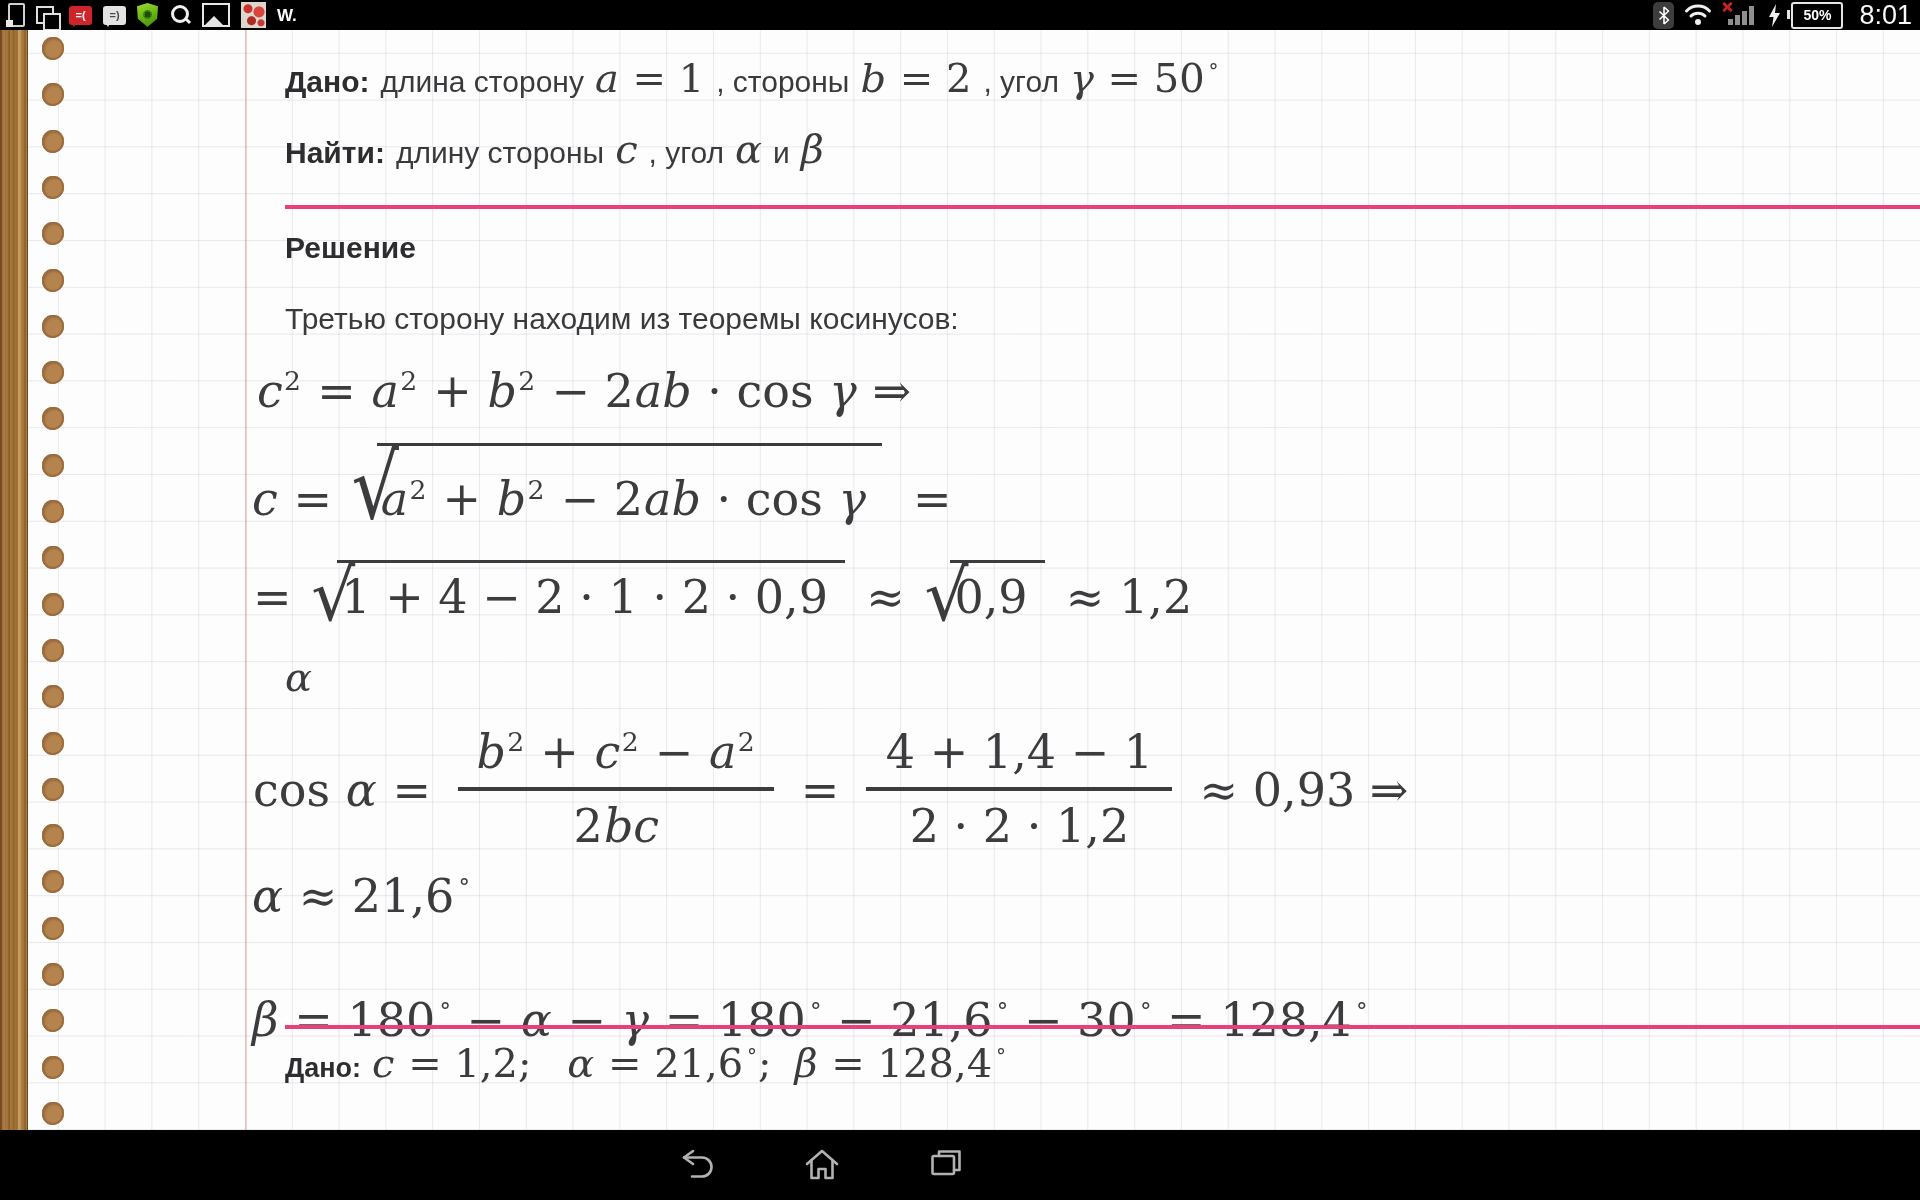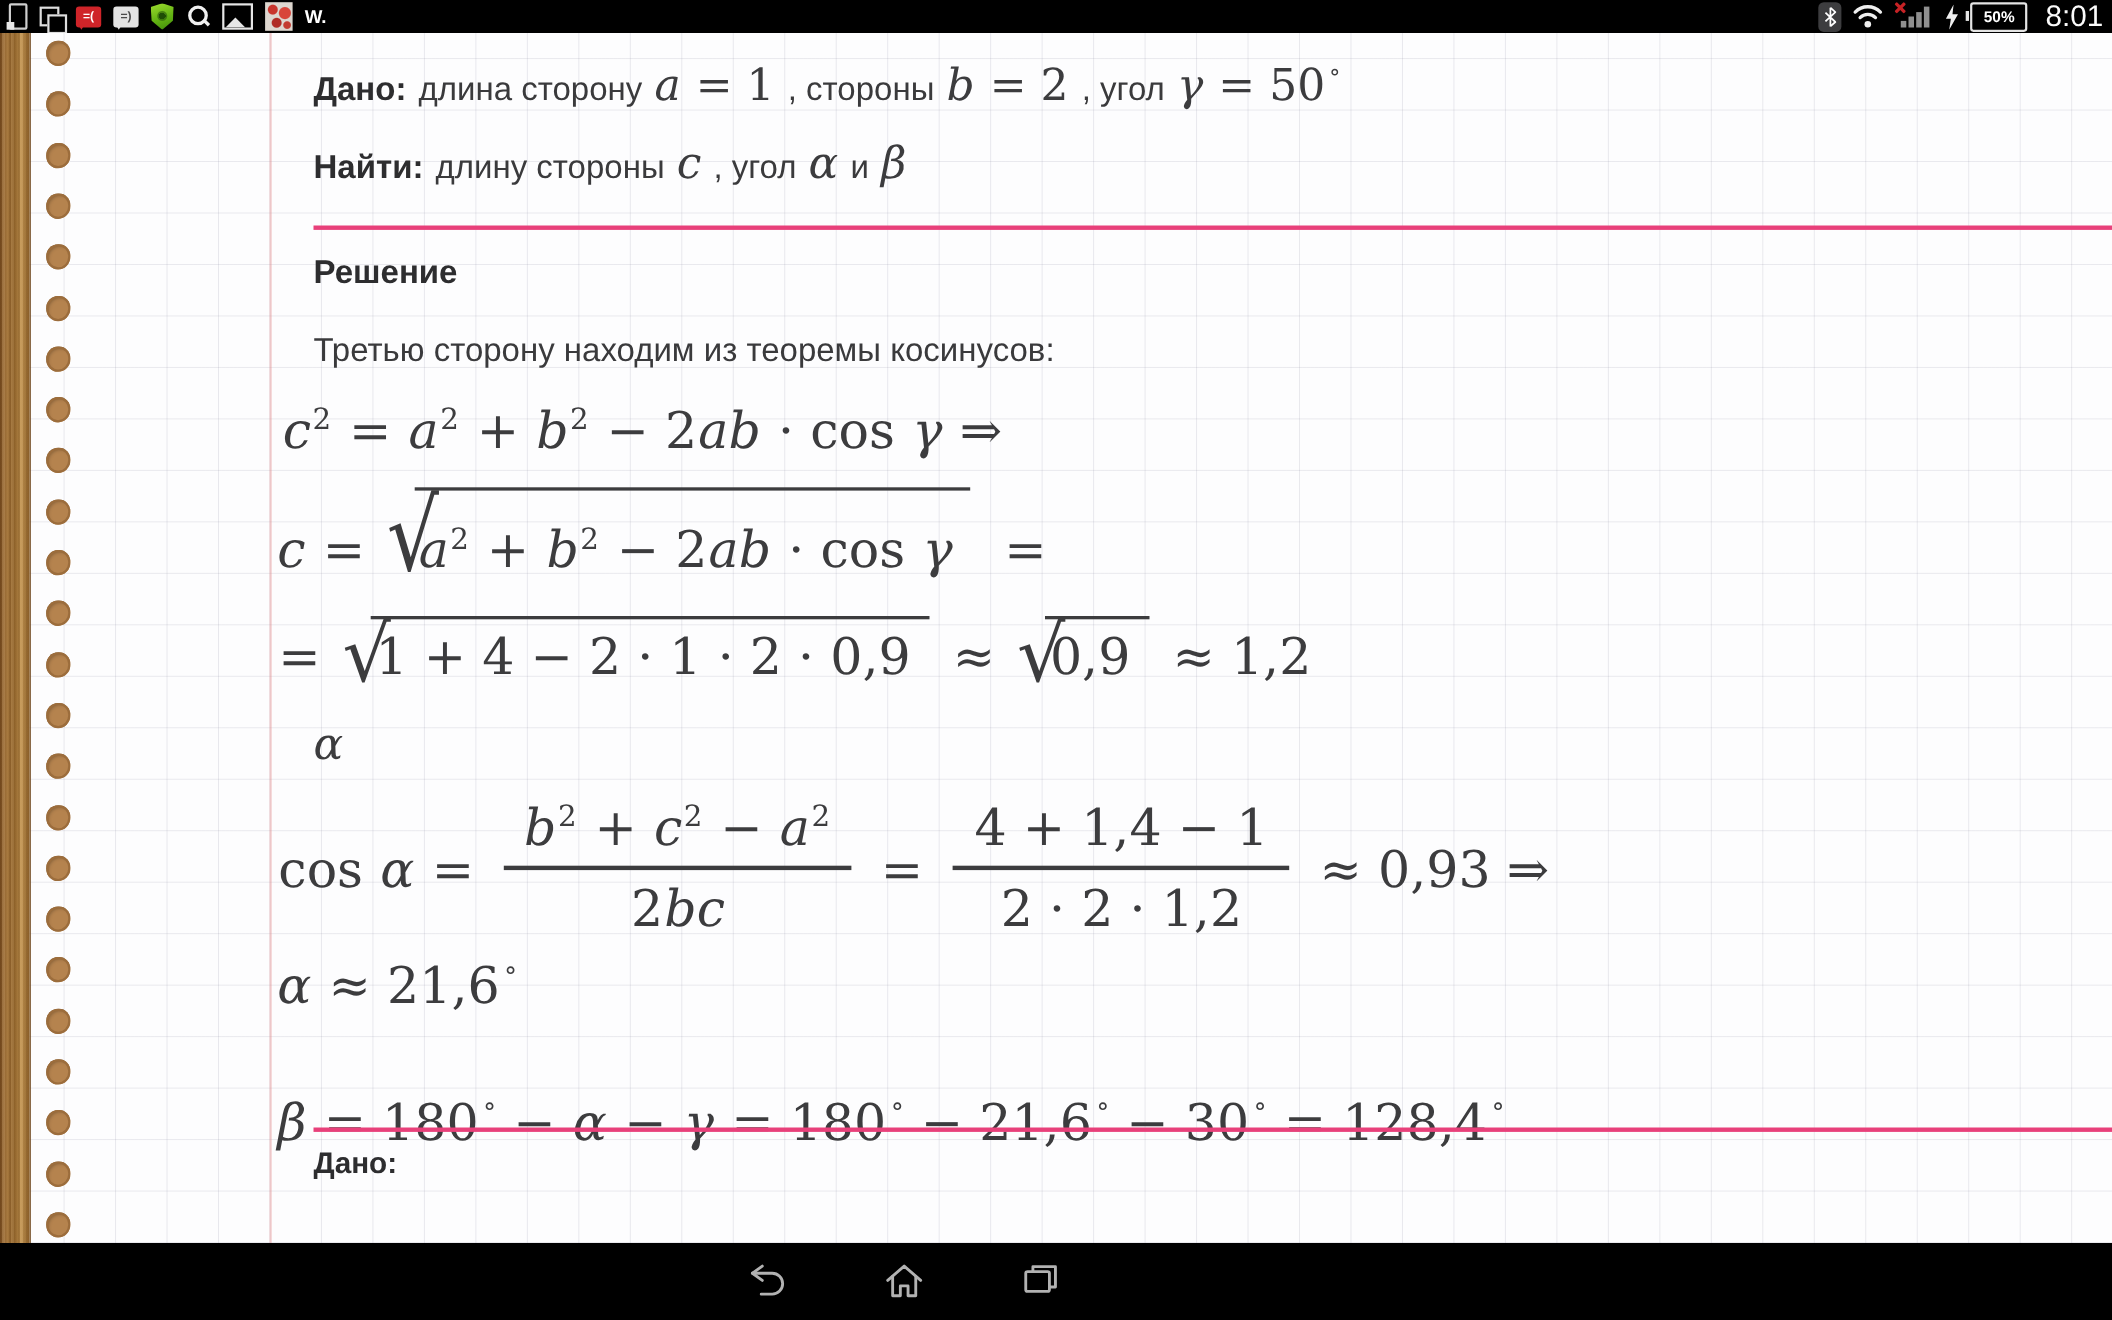--- a/index.html
+++ b/index.html
@@ -232,20 +232,21 @@
     </div>
 
     <div class="fml f4"><span class="mn">cos </span><span class="mi">α</span><span class="mn"> = </span><span class="frac"><span class="num"><span class="mi">b</span><sup class="msup">2</sup><span class="mn"> + </span><span class="mi">c</span><sup class="msup">2</sup><span class="mn"> − </span><span class="mi">a</span><sup class="msup">2</sup></span><span class="den"><span class="mn">2</span><span class="mi">bc</span></span></span><span class="mn"> = </span><span class="frac"><span class="num"><span class="mn">4 + 1,4 − 1</span></span><span class="den"><span class="mn">2 · 2 · 1,2</span></span></span><span class="mn"> ≈ 0,93 ⇒</span></div>
     <div class="fml f5"><span class="mi">α</span><span class="mn"> ≈ 21,6</span><sup class="mdeg">°</sup></div>
     <div class="fml f6"><span class="mi">β</span><span class="mn"> = 180</span><sup class="mdeg">°</sup><span class="mn"> − </span><span class="mi">α</span><span class="mn"> − </span><span class="mi">γ</span><span class="mn"> = 180</span><sup class="mdeg">°</sup><span class="mn"> − 21,6</span><sup class="mdeg">°</sup><span class="mn"> − 30</span><sup class="mdeg">°</sup><span class="mn"> = 128,4</span><sup class="mdeg">°</sup></div>
 
     <div class="divider d2"></div>
 
     <div class="tline l-ans">
       <span class="lbl">Дано:</span>
+      <span class="math im"><span class="mi">c</span><span class="mn"> = 1,2; </span><span class="mi gap">α</span><span class="mn"> = 21,6</span><sup class="mdeg">°</sup><span class="mn">;</span><span class="mi gap">β</span><span class="mn"> = 128,4</span><sup class="mdeg">°</sup></span>
     </div>
   </main>
 
   <nav class="navbar">
     <div class="navbtn nb-back">
       <svg width="40" height="40" viewBox="0 0 40 40">
         <path d="M15 6 L6 12.5 L15 19"></path>
         <path d="M6 12.5 H24 A9.5 9.5 0 0 1 24 31.5 H14"></path>
       </svg>
     </div>

